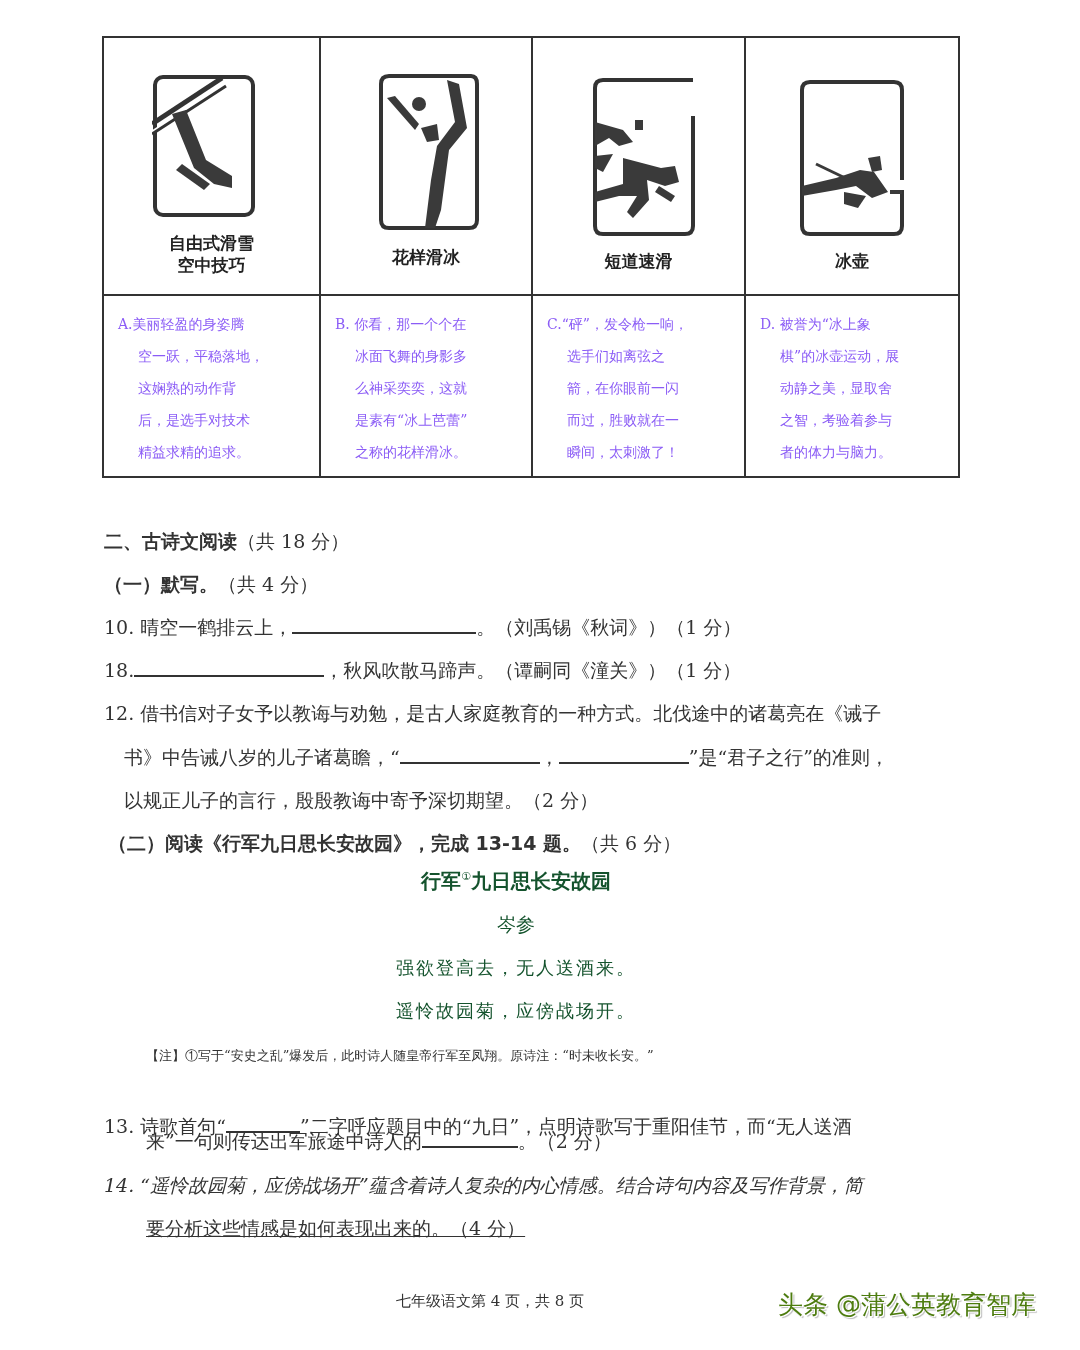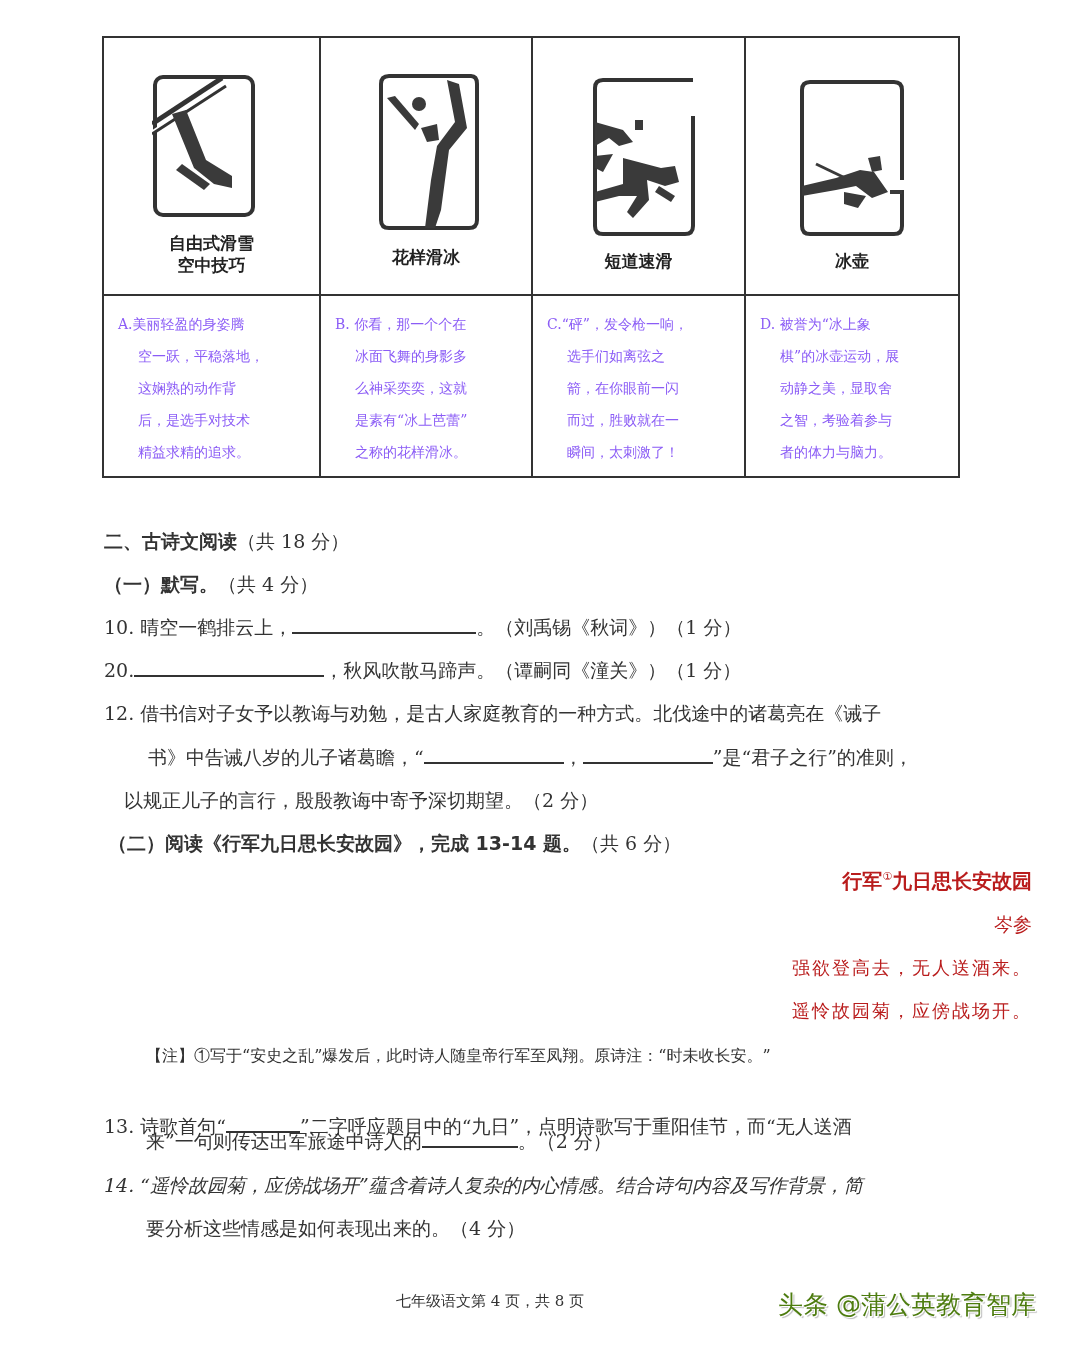--- a/index.html
+++ b/index.html
@@ -23,21 +23,21 @@
   }
   .desc-cell { height:180px; }
   .desc {
     font-size:14px; line-height:32px; padding:12px 10px 0 14px; color:#8b5cf6;
     text-align:justify;
   }
   .desc .indent { padding-left:20px; display:block; }
   .line { position:absolute; left:104px; font-size:19px; line-height:26px; color:#333; white-space:nowrap; }
   .bold-sans { font-family:"DejaVu Sans","Liberation Sans",sans-serif; font-weight:bold; }
   .blank { display:inline-block; border-bottom:2px solid #333; height:18px; vertical-align:baseline; }
-  .center { position:absolute; left:0; width:1032px; text-align:right; white-space:nowrap; color:#b91c1c; }
+  .center { position:absolute; left:0; width:1032px; text-align:center; white-space:nowrap; color:#14532d; }
   .footer { position:absolute; top:1292px; left:0; width:1080px; text-align:center; font-size:15px; color:#333; }
   .watermark {
     position:absolute; left:778px; top:1288px; font-family:"DejaVu Sans","Liberation Sans",sans-serif;
     font-size:25px; color:#4d7c0f; text-shadow: 1px 1px 0 #fff, -1px -1px 0 #fff, 2px 2px 1px #bbb;
     white-space:nowrap;
   }
 </style>
 </head>
 <body>
 
@@ -157,42 +157,42 @@
 <div class="line" style="top:528px;text-align:center;">
   <span class="bold-sans">二、古诗文阅读</span><span>（共 18 分）</span>
 </div>
 <div class="line" style="top:571px;">
   <span class="bold-sans">（一）默写。</span><span>（共 4 分）</span>
 </div>
 <div class="line" style="top:614px;">
   <span>10. 晴空一鹤排云上，</span><span class="blank" style="width:184px;"></span><span>。（刘禹锡《秋词》）（1 分）</span>
 </div>
 <div class="line" style="top:657px;">
-  <span>20.</span><span class="blank" style="width:190px;"></span><span>，秋风吹散马蹄声。（谭嗣同《潼关》）（1 分）</span>
+  <span>18.</span><span class="blank" style="width:190px;"></span><span>，秋风吹散马蹄声。（谭嗣同《潼关》）（1 分）</span>
 </div>
 <div class="line" style="top:700px;">12. 借书信对子女予以教诲与劝勉，是古人家庭教育的一种方式。北伐途中的诸葛亮在《诫子</div>
-<div class="line" style="top:744px;left:124px;margin-left:24px;">
+<div class="line" style="top:744px;left:124px;">
   <span>书》中告诫八岁的儿子诸葛瞻，“</span><span class="blank" style="width:140px;"></span><span>，</span><span class="blank" style="width:130px;"></span><span>”是“君子之行”的准则，</span>
 </div>
 <div class="line" style="top:787px;left:124px;">以规正儿子的言行，殷殷教诲中寄予深切期望。（2 分）</div>
 <div class="line" style="top:830px;left:108px;">
   <span class="bold-sans">（二）阅读《行军九日思长安故园》，完成 13-14 题。</span><span>（共 6 分）</span>
 </div>
 
 <div class="center bold-sans" style="top:868px;font-size:20px;">
   <span>行军</span><sup style="font-size:11px;font-weight:normal;">①</sup><span>九日思长安故园</span>
 </div>
 <div class="center" style="top:912px;font-size:19px;">岑参</div>
 <div class="center" style="top:956px;font-size:18px;letter-spacing:2px;">强欲登高去，无人送酒来。</div>
 <div class="center" style="top:999px;font-size:18px;letter-spacing:2px;">遥怜故园菊，应傍战场开。</div>
-<div class="line" style="top:1043px;left:146px;font-size:16px;">【注】①写于“安史之乱”爆发后，此时诗人随皇帝行军至凤翔。原诗注：“时未收长安。”</div>
+<div class="line" style="top:1043px;left:146px;font-size:13px;">【注】①写于“安史之乱”爆发后，此时诗人随皇帝行军至凤翔。原诗注：“时未收长安。”</div>
 
 <div class="line" style="top:1085px;margin-top:28px;">
   <span>13. 诗歌首句“</span><span class="blank" style="width:74px;"></span><span>”二字呼应题目中的“九日”，点明诗歌写于重阳佳节，而“无人送酒</span>
 </div>
 <div class="line" style="top:1128px;left:146px;">
   <span>来”一句则传达出军旅途中诗人的</span><span class="blank" style="width:96px;"></span><span>。（2 分）</span>
 </div>
 <div class="line" style="top:1172px;font-style:italic;">14. “遥怜故园菊，应傍战场开”蕴含着诗人复杂的内心情感。结合诗句内容及写作背景，简</div>
-<div class="line" style="top:1215px;left:146px;">要分析这些情感是如何表现出来的。（4 分）</div>
+<div class="line" style="top:1215px;left:146px;text-decoration:underline;">要分析这些情感是如何表现出来的。（4 分）</div>
 
 <div class="footer" style="left:-50px;">七年级语文第 4 页，共 8 页</div>
 <div class="watermark">头条 @蒲公英教育智库</div>
 
 </body></html>

